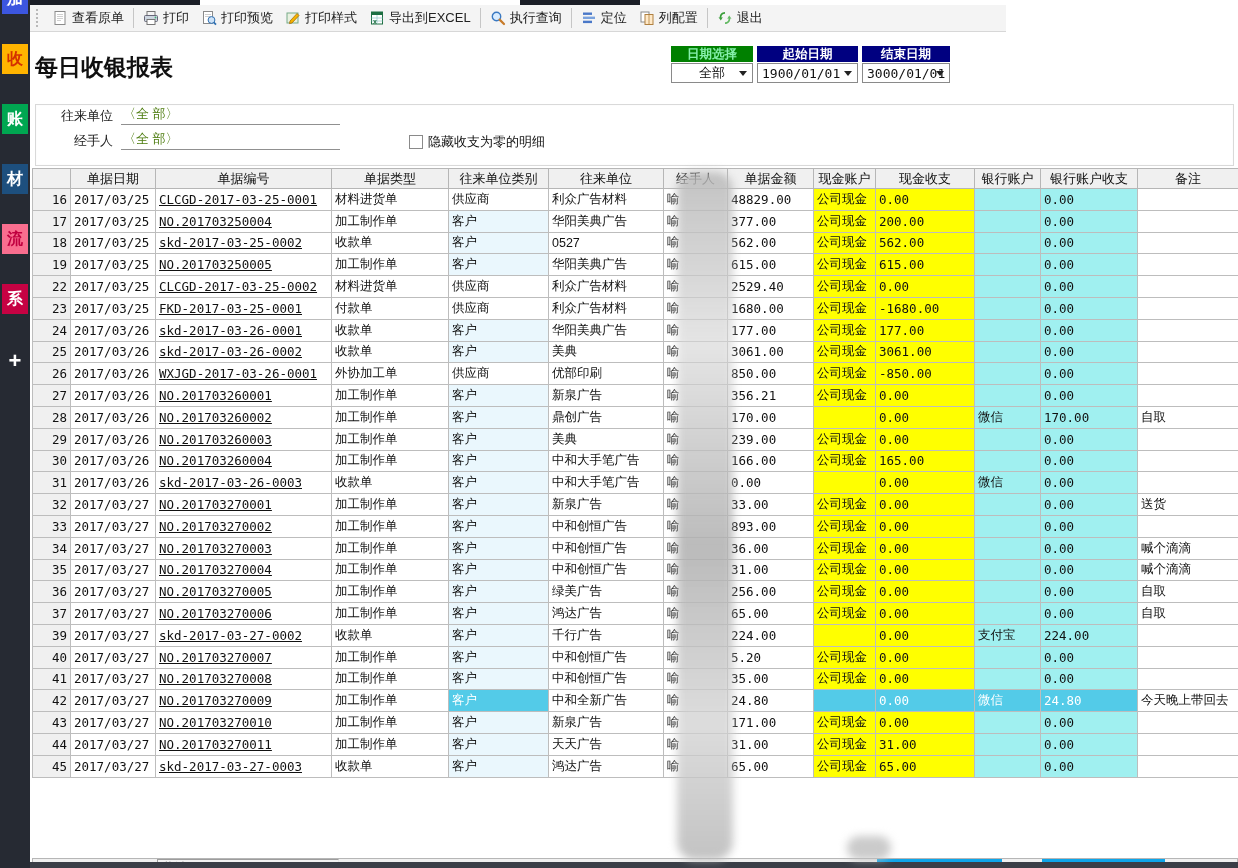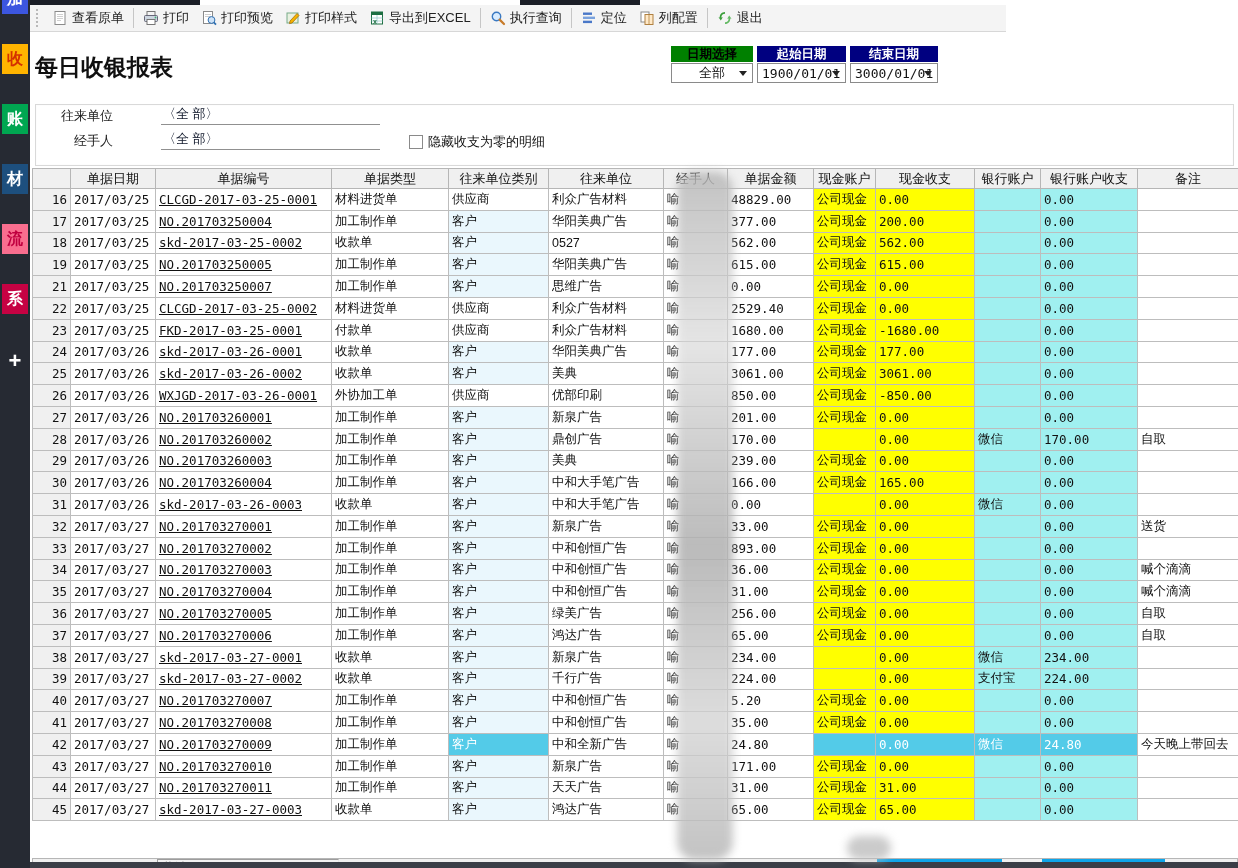--- a/index.html
+++ b/index.html
@@ -35,21 +35,21 @@
   .df-combo{height:18px;background:#ffffff;border:1px solid #8a8a8a;display:flex;align-items:center;
             font-size:13px;cursor:pointer;position:relative;padding-left:4px;}
   .df-combo .arrow{position:absolute;right:5px;top:7px;width:0;height:0;
             border-left:4px solid transparent;border-right:4px solid transparent;border-top:5px solid #222;}
 
   
   #filter-panel{position:absolute;left:35px;top:104px;width:1197px;height:60px;
                 border:1px solid #d9d9d9;box-shadow:inset 0 0 0 1px #fdfdfd;}
   .fp-label{position:absolute;font-size:13px;color:#222;}
   .fp-field{position:absolute;width:217px;border-bottom:1px solid #909090;font-size:13px;
-            color:#0f172a;padding:0 0 1px 2px;cursor:text;margin-left:40px;}
+            color:#4d7c0f;padding:0 0 1px 2px;cursor:text;}
   #hide-zero{position:absolute;left:373px;top:28px;display:flex;align-items:center;gap:5px;
              font-size:13px;cursor:pointer;}
   #hide-zero .box{width:12px;height:12px;background:#fff;border:1px solid #8a8a8a;}
 
   
   #grid-wrap{position:absolute;left:32px;top:168px;width:1206px;height:676px;overflow:hidden;}
   table.grid{border-collapse:collapse;table-layout:fixed;width:1206px;}
   table.grid th{height:19px;background:var(--header-bg);border:1px solid #b6b6b6;
                 font-weight:normal;font-size:13px;padding:0 2px;overflow:hidden;white-space:nowrap;}
   table.grid td{height:20.8px;border:1px solid #bdbdbd;font-size:12.5px;padding:0 3px;
@@ -202,27 +202,27 @@
           </svg>
         </span>
         <span>退出</span>
       </div>
     </div>
 
   <div id="page-title">每日收银报表</div>
 
   <div id="date-filter">
       <div class="df-col" style="width: 82px;">
-        <div class="df-head" style="background: rgb(0, 128, 0); color: #000000;">日期选择</div>
+        <div class="df-head" style="background: rgb(0, 128, 0); color: #86efac;">日期选择</div>
         <div class="df-combo" style="justify-content: center; padding-left: 0px;">
           <span>全部</span>
           <span class="arrow"></span>
         </div>
       </div>
-      <div class="df-col" style="width: 89px;">
+      <div class="df-col" style="width: 101px;">
         <div class="df-head" style="background: rgb(0, 0, 128); color: rgb(255, 255, 255);">起始日期</div>
         <div class="df-combo mono">
           <span>1900/01/01</span>
           <span class="arrow"></span>
         </div>
       </div>
       <div class="df-col" style="width: 88px;">
         <div class="df-head" style="background: rgb(0, 0, 128); color: rgb(255, 255, 255);">结束日期</div>
         <div class="df-combo mono">
           <span>3000/01/01</span>
@@ -331,35 +331,20 @@
             <td class="c-partner">华阳美典广告</td>
             <td class="c-handler">喻</td>
             <td class="c-amount mono">615.00</td>
             <td class="c-cash">公司现金</td>
             <td class="c-cash mono">615.00</td>
             <td class="c-bank"></td>
             <td class="c-bank mono">0.00</td>
             <td class="c-note"></td>
           </tr>
           <tr>
-            <td class="c-num mono">21</td>
-            <td class="c-date mono">2017/03/25</td>
-            <td class="c-doc mono"><span>NO.201703250007</span></td>
-            <td class="c-type">加工制作单</td>
-            <td class="c-ptype cust">客户</td>
-            <td class="c-partner">思维广告</td>
-            <td class="c-handler">喻</td>
-            <td class="c-amount mono">0.00</td>
-            <td class="c-cash">公司现金</td>
-            <td class="c-cash mono">0.00</td>
-            <td class="c-bank"></td>
-            <td class="c-bank mono">0.00</td>
-            <td class="c-note"></td>
-          </tr>
-          <tr>
             <td class="c-num mono">22</td>
             <td class="c-date mono">2017/03/25</td>
             <td class="c-doc mono"><span>CLCGD-2017-03-25-0002</span></td>
             <td class="c-type">材料进货单</td>
             <td class="c-ptype">供应商</td>
             <td class="c-partner">利众广告材料</td>
             <td class="c-handler">喻</td>
             <td class="c-amount mono">2529.40</td>
             <td class="c-cash">公司现金</td>
             <td class="c-cash mono">0.00</td>
@@ -428,21 +413,21 @@
             <td class="c-note"></td>
           </tr>
           <tr>
             <td class="c-num mono">27</td>
             <td class="c-date mono">2017/03/26</td>
             <td class="c-doc mono"><span>NO.201703260001</span></td>
             <td class="c-type">加工制作单</td>
             <td class="c-ptype cust">客户</td>
             <td class="c-partner">新泉广告</td>
             <td class="c-handler">喻</td>
-            <td class="c-amount mono">201.00</td>
+            <td class="c-amount mono">356.21</td>
             <td class="c-cash">公司现金</td>
             <td class="c-cash mono">0.00</td>
             <td class="c-bank"></td>
             <td class="c-bank mono">0.00</td>
             <td class="c-note"></td>
           </tr>
           <tr>
             <td class="c-num mono">28</td>
             <td class="c-date mono">2017/03/26</td>
             <td class="c-doc mono"><span>NO.201703260002</span></td>
@@ -584,35 +569,20 @@
             <td class="c-type">加工制作单</td>
             <td class="c-ptype cust">客户</td>
             <td class="c-partner">鸿达广告</td>
             <td class="c-handler">喻</td>
             <td class="c-amount mono">65.00</td>
             <td class="c-cash">公司现金</td>
             <td class="c-cash mono">0.00</td>
             <td class="c-bank"></td>
             <td class="c-bank mono">0.00</td>
             <td class="c-note">自取</td>
-          </tr>
-          <tr>
-            <td class="c-num mono">38</td>
-            <td class="c-date mono">2017/03/27</td>
-            <td class="c-doc mono"><span>skd-2017-03-27-0001</span></td>
-            <td class="c-type">收款单</td>
-            <td class="c-ptype cust">客户</td>
-            <td class="c-partner">新泉广告</td>
-            <td class="c-handler">喻</td>
-            <td class="c-amount mono">234.00</td>
-            <td class="c-cash"></td>
-            <td class="c-cash mono">0.00</td>
-            <td class="c-bank">微信</td>
-            <td class="c-bank mono">234.00</td>
-            <td class="c-note"></td>
           </tr>
           <tr>
             <td class="c-num mono">39</td>
             <td class="c-date mono">2017/03/27</td>
             <td class="c-doc mono"><span>skd-2017-03-27-0002</span></td>
             <td class="c-type">收款单</td>
             <td class="c-ptype cust">客户</td>
             <td class="c-partner">千行广告</td>
             <td class="c-handler">喻</td>
             <td class="c-amount mono">224.00</td>

